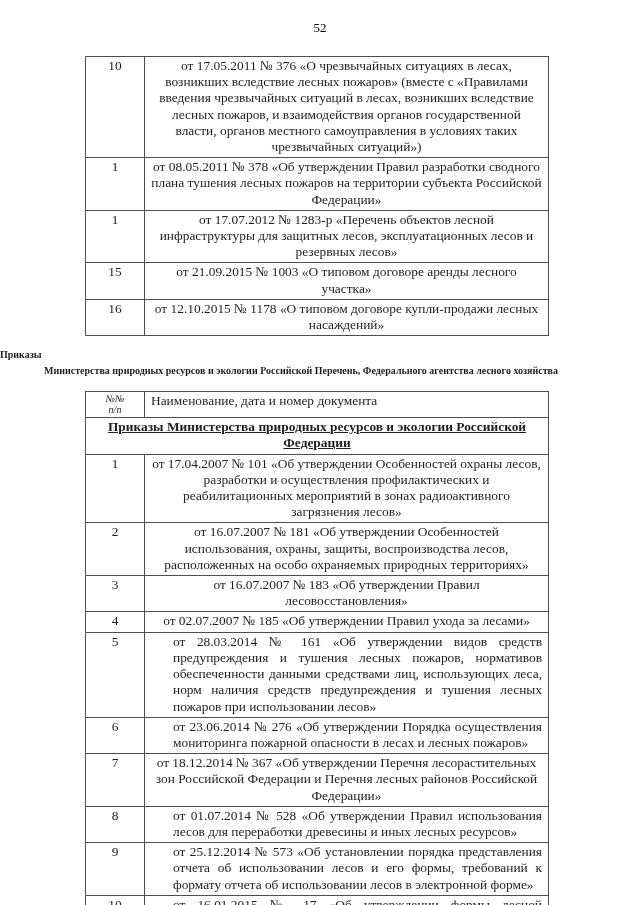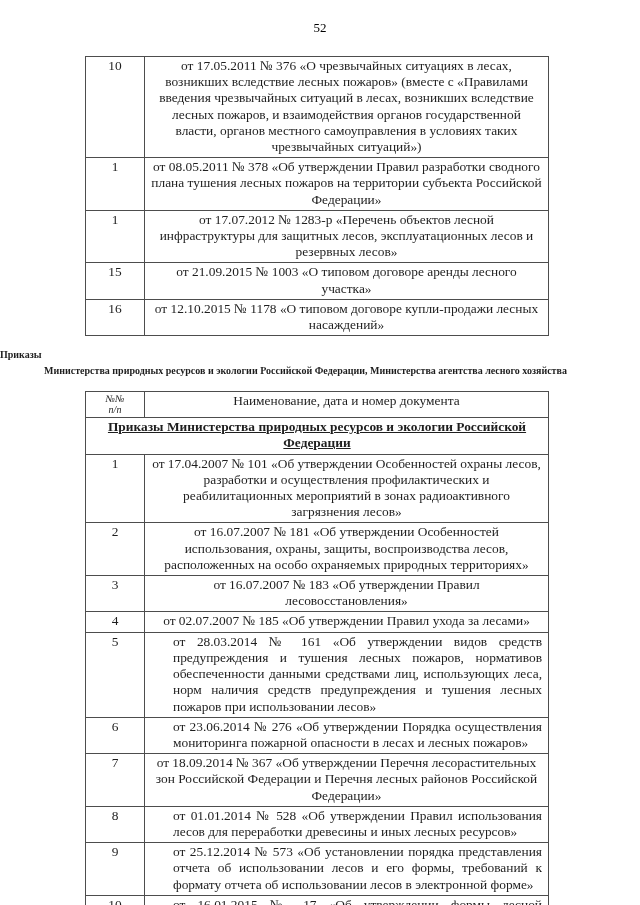--- a/index.html
+++ b/index.html
@@ -64,21 +64,21 @@
   .t2 { margin-top: 12px; }
   td.hdr-no {
     font-style: italic;
     font-size: 10px;
     line-height: 11px;
     text-align: center;
     padding-top: 4px;
     padding-bottom: 3px;
   }
   td.hdr-title {
-    text-align: center;
+    text-align: left;
     font-size: 13.4px;
     padding-top: 7px;
     padding-bottom: 7px;
     vertical-align: middle;
     font-family: Liberation Serif, serif;
   }
   td.section-cell {
     text-align: center;
     font-weight: bold;
     padding-top: 17px;
@@ -115,21 +115,21 @@
       </tr>
       <tr>
         <td class="num">16</td>
         <td class="txt">от 12.10.2015 № 1178 «О типовом договоре купли-продажи лесных насаждений»</td>
       </tr>
     </tbody>
   </table>
 
   <div class="heading-block">
     <div>Приказы</div>
-    <div class="heading-sub">Министерства природных ресурсов и экологии Российской Федерации, Министерства агентства лесного хозяйства</div>
+    <div class="heading-sub">Министерства природных ресурсов и экологии Российской Перечень, Федерального агентства лесного хозяйства</div>
   </div>
 
   <table class="doc-table t2">
     <tbody>
       <tr>
         <td class="num hdr-no">
           <div>№№</div>
           <div>п/п</div>
         </td>
         <td class="hdr-title">Наименование, дата и номер документа</td>
@@ -158,25 +158,25 @@
       <tr>
         <td class="num">5</td>
         <td class="txt just">от 28.03.2014 № 161 «Об утверждении видов средств предупреждения и тушения лесных пожаров, нормативов обеспеченности данными средствами лиц, использующих леса, норм наличия средств предупреждения и тушения лесных пожаров при использовании лесов»</td>
       </tr>
       <tr>
         <td class="num">6</td>
         <td class="txt just">от 23.06.2014 № 276 «Об утверждении Порядка осуществления мониторинга пожарной опасности в лесах и лесных пожаров»</td>
       </tr>
       <tr>
         <td class="num">7</td>
-        <td class="txt">от 18.09.2014 № 367 «Об утверждении Перечня лесорастительных зон Российской Федерации и Перечня лесных районов Российской Федерации»</td>
+        <td class="txt">от 18.12.2014 № 367 «Об утверждении Перечня лесорастительных зон Российской Федерации и Перечня лесных районов Российской Федерации»</td>
       </tr>
       <tr>
         <td class="num">8</td>
-        <td class="txt just">от 01.01.2014 № 528 «Об утверждении Правил использования лесов для переработки древесины и иных лесных ресурсов»</td>
+        <td class="txt just">от 01.07.2014 № 528 «Об утверждении Правил использования лесов для переработки древесины и иных лесных ресурсов»</td>
       </tr>
       <tr>
         <td class="num">9</td>
         <td class="txt just">от 25.12.2014 № 573 «Об установлении порядка представления отчета об использовании лесов и его формы, требований к формату отчета об использовании лесов в электронной форме»</td>
       </tr>
       <tr>
         <td class="num">10</td>
         <td class="txt just">от 16.01.2015 № 17 «Об утверждении формы лесной декларации, порядка ее заполнения и подачи, требований к формату лесной декларации в электронной форме»</td>
       </tr>
 

